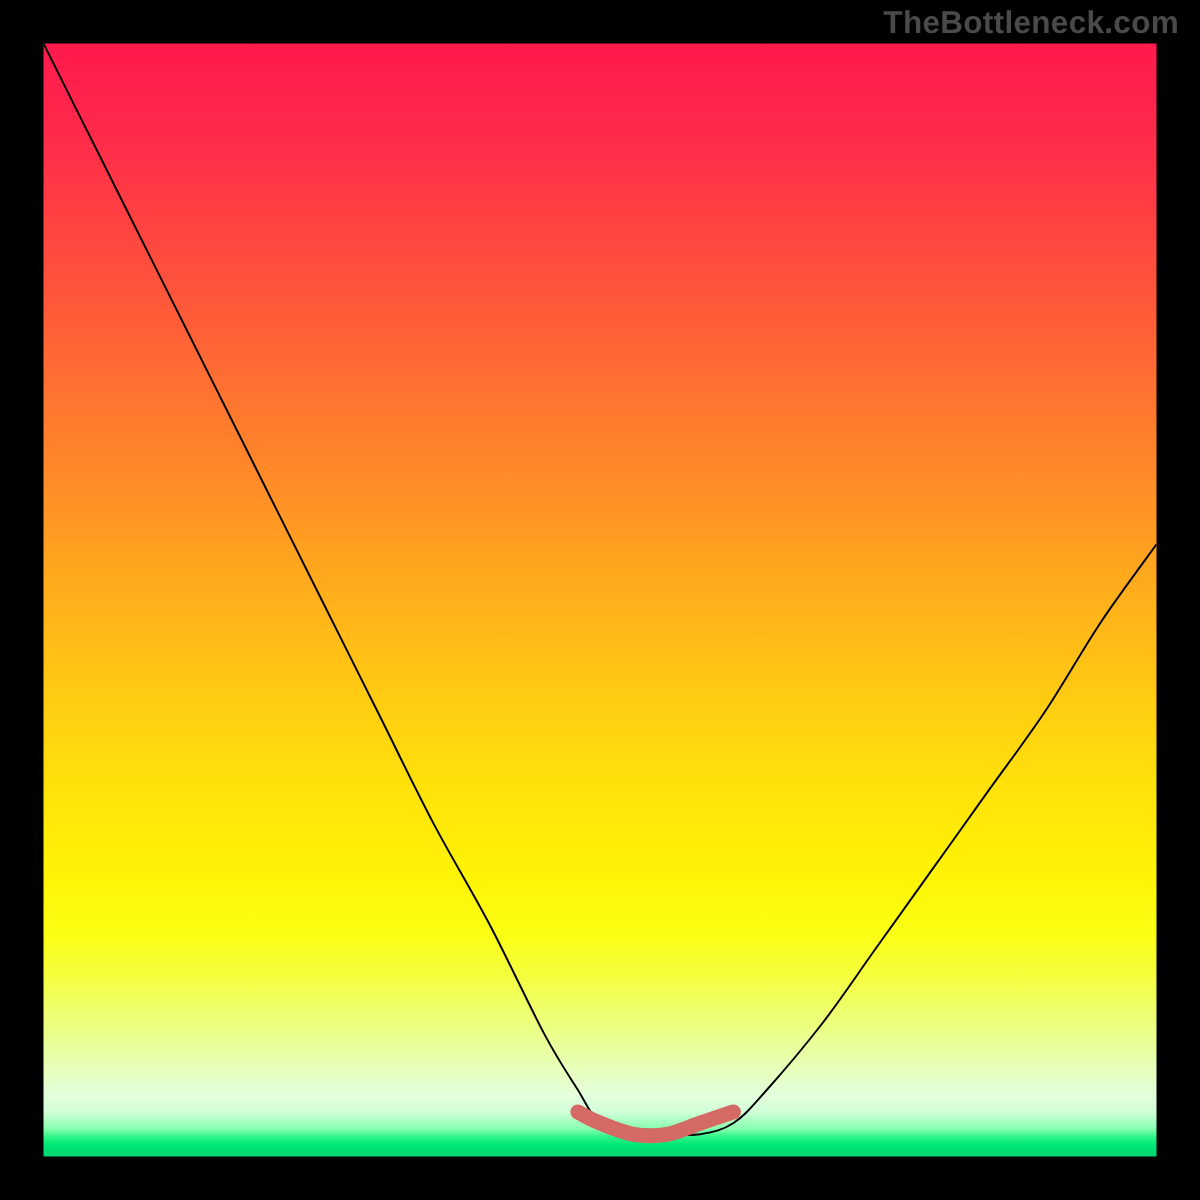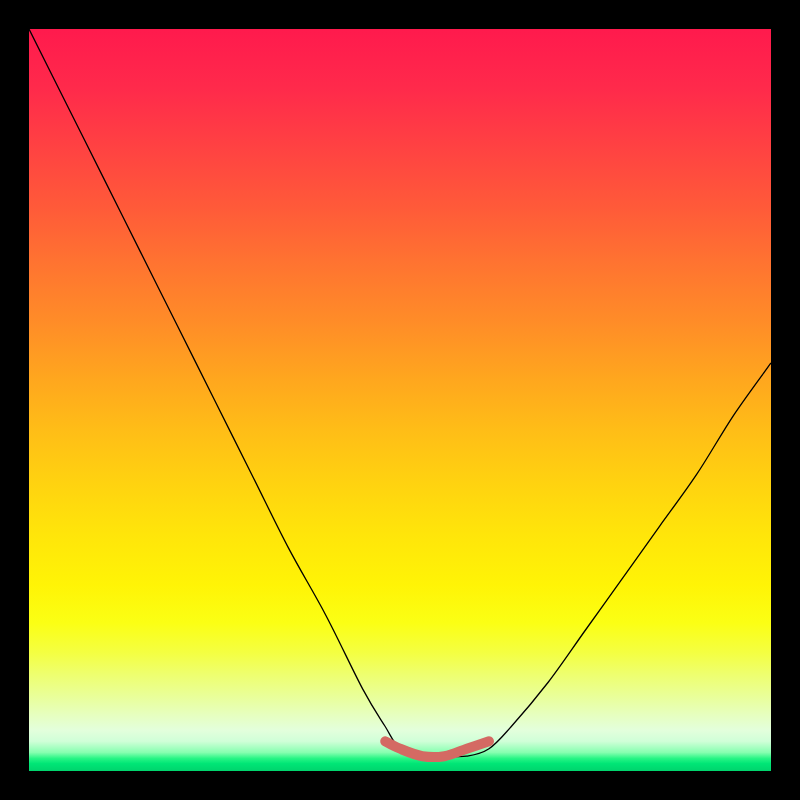--- a/index.html
+++ b/index.html
@@ -78,20 +78,21 @@
     stroke-width: 10;
     stroke-linecap: round;
     stroke-linejoin: round;
   }
 </style>
 </head>
 <body>
 
 <div class="frame">
 
+  <div class="watermark">TheBottleneck.com</div>
 
   <div class="plot-area">
     <svg class="curve" viewBox="0 0 742 742" preserveAspectRatio="none">
       <path class="main-line" d="M 0.0 0.0 C 6.2 12.4, 24.7 49.5, 37.1 74.2 C 49.5 98.9, 61.8 123.7, 74.2 148.4 C 86.6 173.1, 98.9 197.9, 111.3 222.6 C 123.7 247.3, 136.0 272.1, 148.4 296.8 C 160.8 321.5, 173.1 346.3, 185.5 371.0 C 197.9 395.7, 210.2 420.5, 222.6 445.2 C 235.0 469.9, 247.3 495.9, 259.7 519.4 C 272.1 542.9, 284.4 562.7, 296.8 586.2 C 309.2 609.7, 324.0 641.8, 333.9 660.4 C 343.8 678.9, 350.0 687.6, 356.2 697.5 C 362.3 707.4, 364.8 714.8, 371.0 719.7 C 377.2 724.7, 385.8 725.9, 393.3 727.2 C 400.7 728.4, 408.1 727.2, 415.5 727.2 C 422.9 727.2, 430.4 728.4, 437.8 727.2 C 445.2 725.9, 452.6 724.7, 460.0 719.7 C 467.5 714.8, 472.4 708.6, 482.3 697.5 C 492.2 686.4, 507.0 669.0, 519.4 653.0 C 531.8 636.9, 544.1 618.3, 556.5 601.0 C 568.9 583.7, 581.2 566.4, 593.6 549.1 C 606.0 531.8, 618.3 514.5, 630.7 497.1 C 643.1 479.8, 655.4 463.8, 667.8 445.2 C 680.2 426.6, 692.5 404.4, 704.9 385.8 C 717.3 367.3, 735.8 342.6, 742.0 333.9"></path>
       <path class="flat-band" d="M 356.2 712.3 C 358.6 713.6, 364.8 717.3, 371.0 719.7 C 377.2 722.2, 385.8 725.9, 393.3 727.2 C 400.7 728.4, 408.1 728.4, 415.5 727.2 C 422.9 725.9, 430.4 722.2, 437.8 719.7 C 445.2 717.3, 456.3 713.6, 460.0 712.3"></path>
     </svg>
   </div>
 
 </div>
 

